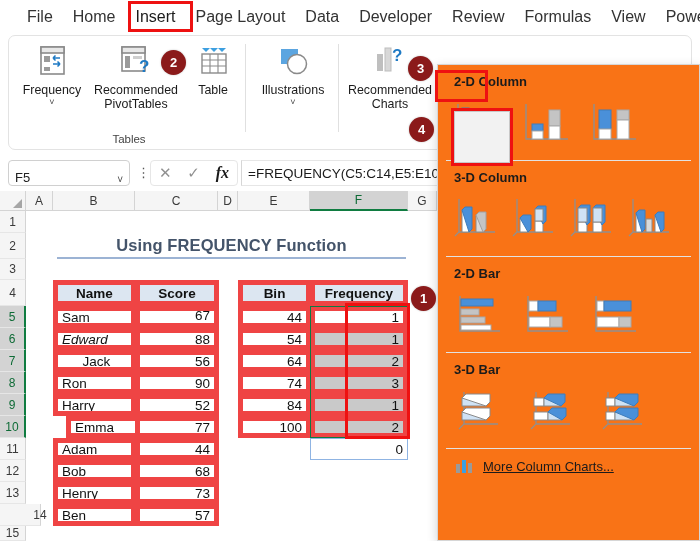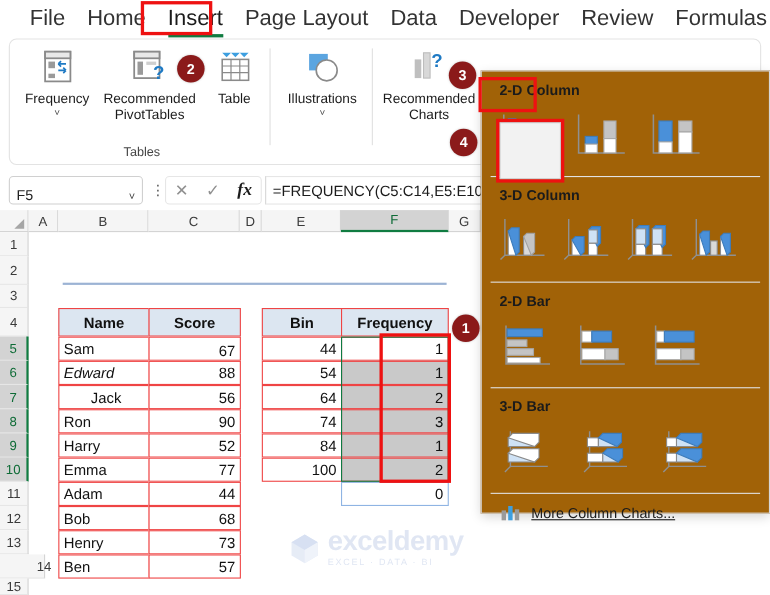--- a/index.html
+++ b/index.html
@@ -11,21 +11,21 @@
   }
   #app { position: relative; width: 700px; height: 541px; background: #fff; }
 
   
   .tabbar {
     position: absolute; left: 0; top: 0; width: 700px; height: 33px;
     background: #ffffff;
     display: flex; align-items: center;
   }
   .tab {
-    font-size: 20px; color: #333333;
+    font-size: 16px; color: #333333;
     padding: 4px 9px; margin-right: 2px;
     white-space: nowrap; position: relative;
     line-height: 1.2;
   }
   .tab.first { margin-left: 18px; }
   .tab.active { color: #1b1b1b; }
   .tab.active::after {
     content: ""; position: absolute;
     left: 9px; right: 9px; bottom: -1px; height: 2.5px;
     background: #107c41;
@@ -142,21 +142,21 @@
     position: absolute;
     font-size: 16.5px; font-weight: bold; color: #44546a;
     display: flex; align-items: center; justify-content: center;
     letter-spacing: .1px;
   }
   .wtitle-rule { position: absolute; height: 2px; background: #9cb3d4; }
 
   
   .cell {
     position: absolute;
-    border: 1px solid #ef4444;
+    border: 5px solid #ef4444;
     font-size: 13.5px; color: #111;
     display: flex; align-items: center;
     background: #fff;
     overflow: hidden;
   }
   .cell.hdr { background: #dce6f1; font-weight: bold; justify-content: center; }
   .cell.num { justify-content: flex-end; padding-right: 4px; }
   .cell.txt { padding-left: 4px; }
   .cell.selfill { background: #c9c9c9; }
 
@@ -165,22 +165,22 @@
                  font-size: 13.5px; color:#111; display:flex; align-items:center;
                  justify-content:flex-end; padding-right:4px; }
 
   
   .wm { position: absolute; display: flex; align-items: center; gap: 6px; opacity: .9; }
   .wm-txt { font-size: 25px; font-weight: bold; color: #dde4f2; letter-spacing: -.5px; line-height: 1;}
   .wm-sub { font-size: 8.2px; color: #dde4f2; letter-spacing: 1.6px; margin-top: 2px; }
 
   
   .gallery {
-    position: absolute; left: 437px; top: 64px; width: 263px; height: 403px;
-    background: #a16207; border: 1px solid #d6d6d6;
+    position: absolute; left: 437px; top: 64px; width: 263px; height: 477px;
+    background: #f97316; border: 1px solid #d6d6d6;
     box-shadow: 0 3px 10px rgba(0,0,0,.18);
     z-index: 30;
   }
   .g-sec-title {
     font-size: 13px; font-weight: bold; color: #1b1b1b;
     padding: 9px 0 4px 16px;
   }
   .g-row { display: flex; padding: 2px 0 10px 10px; gap: 8px; }
   .g-item {
     width: 60px; height: 55px; display: flex; align-items: center; justify-content: center;
@@ -445,20 +445,23 @@
     <div class="rh" style="top:291px;height:22px;">
         <span>13</span>
       </div>
     <div class="rh" style="top:313px;height:22px;padding-left:40px;">
         <span>14</span>
       </div>
     <div class="rh" style="top:335px;height:15px;">
         <span>15</span>
       </div>
 
+    <div class="wtitle" style="left:55px;top:41px;width:353px;height:26px;">
+      <span>Using FREQUENCY Function</span>
+    </div>
     <div class="wtitle-rule" style="left:57px;top:66px;width:349px;"></div>
 
     <div class="cell hdr" style="left:53px;top:89px;width:83px;height:26px;">
         <span>Name</span>
       </div>
     <div class="cell hdr" style="left:135px;top:89px;width:84px;height:26px;">
         <span>Score</span>
       </div>
 
     <div class="cell txt" style="left:53px;top:115px;width:83px;height:22px;">
@@ -484,21 +487,21 @@
       </div>
     <div class="cell num" style="left:135px;top:181px;width:84px;height:22px;">
         <span>90</span>
       </div>
     <div class="cell txt" style="left:53px;top:203px;width:83px;height:22px;">
         <span>Harry</span>
       </div>
     <div class="cell num" style="left:135px;top:203px;width:84px;height:22px;">
         <span>52</span>
       </div>
-    <div class="cell txt" style="left:53px;top:225px;width:83px;height:22px;">
+    <div class="cell txt" style="left:66px;top:225px;width:83px;height:22px;">
         <span>Emma</span>
       </div>
     <div class="cell num" style="left:135px;top:225px;width:84px;height:22px;">
         <span>77</span>
       </div>
     <div class="cell txt" style="left:53px;top:247px;width:83px;height:22px;">
         <span>Adam</span>
       </div>
     <div class="cell num" style="left:135px;top:247px;width:84px;height:22px;">
         <span>44</span>
@@ -565,33 +568,20 @@
     <div class="cell num selfill" style="left:310px;top:225px;width:98px;height:22px;">
         <span>2</span>
       </div>
 
     <div class="active-cell" style="left:310px;top:247px;width:98px;height:22px;">
       <span>0</span>
     </div>
 
     <div class="sel-outline" style="left:310px;top:115px;width:98px;height:132px;"></div>
 
-    <div class="wm" style="left:262px;top:289px;">
-      <div>
-        <svg width="30" height="31" viewBox="0 0 30 31">
-          <path d="M15 3 L27 10 L27 22 L15 29 L3 22 L3 10 Z" fill="#e4eaf6"></path>
-          <path d="M15 3 L27 10 L15 17 L3 10 Z" fill="#d3ddf1"></path>
-          <path d="M15 17 L27 10 L27 22 L15 29 Z" fill="#eef2fa"></path>
-        </svg>
-      </div>
-      <div>
-        <div class="wm-txt">exceldemy</div>
-        <div class="wm-sub">EXCEL · DATA · BI</div>
-      </div>
-    </div>
   </div>
 
   <div class="gallery">
 
     <div class="g-sec-title">2-D Column</div>
     <div class="g-row">
       <div class="g-item">
         <svg width="54" height="50" viewBox="0 0 54 50">
           <path d="M7 6 v35 h42" stroke="#909090" stroke-width="1.4" fill="none"></path>
           <rect x="11" y="10" width="7" height="31" fill="#4a90d9" stroke="#3e7cba"></rect>

